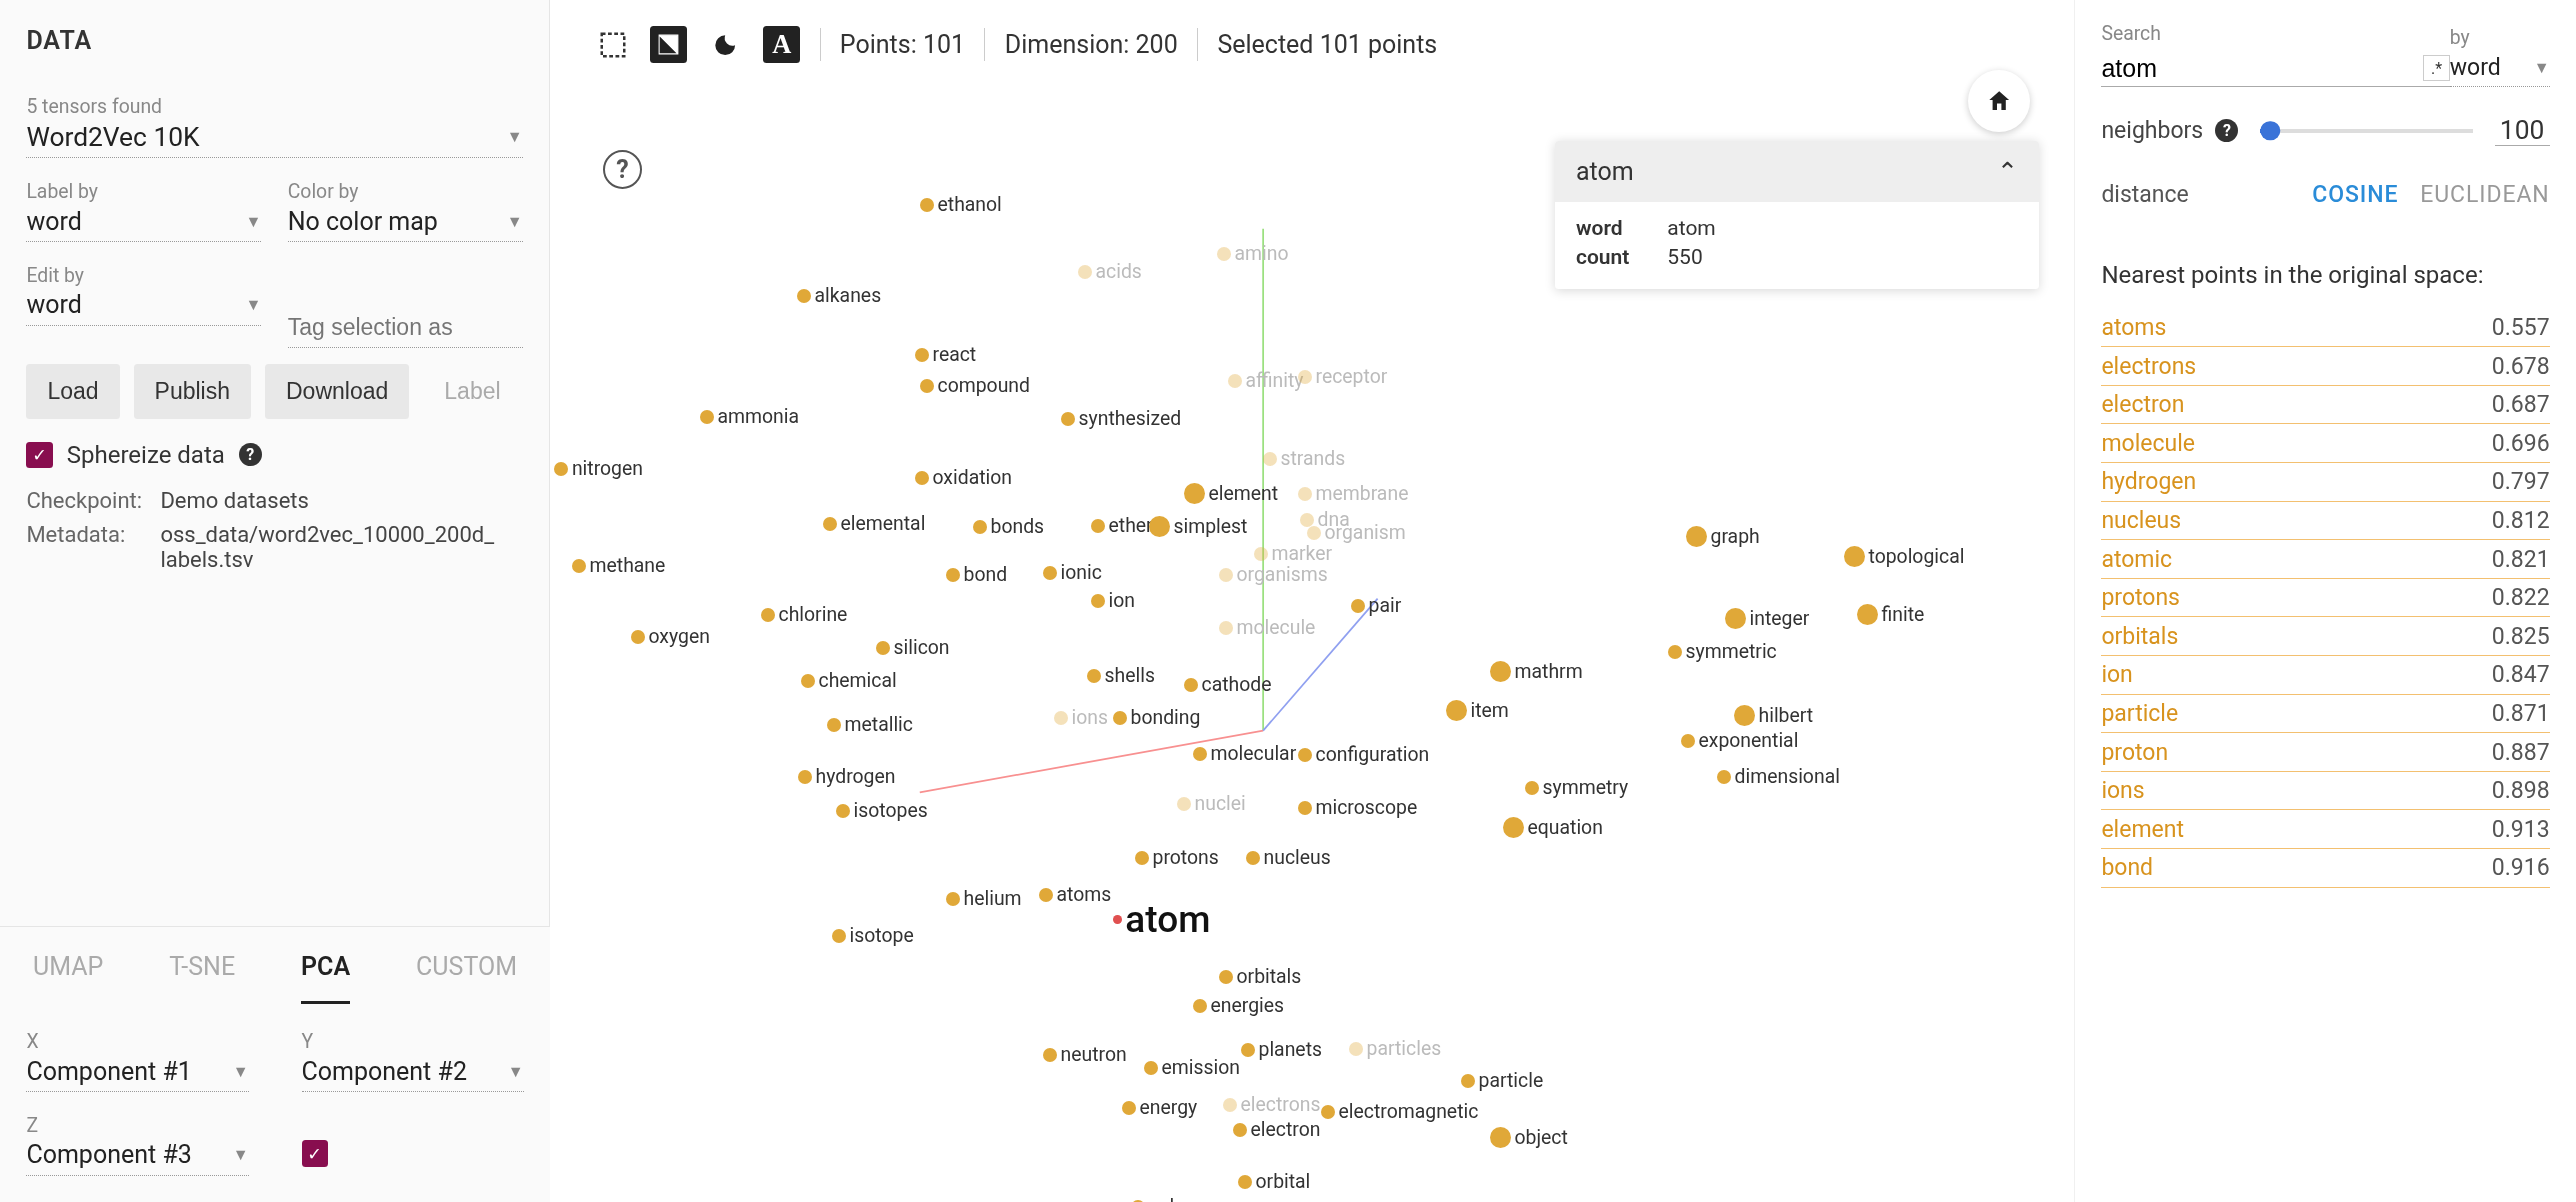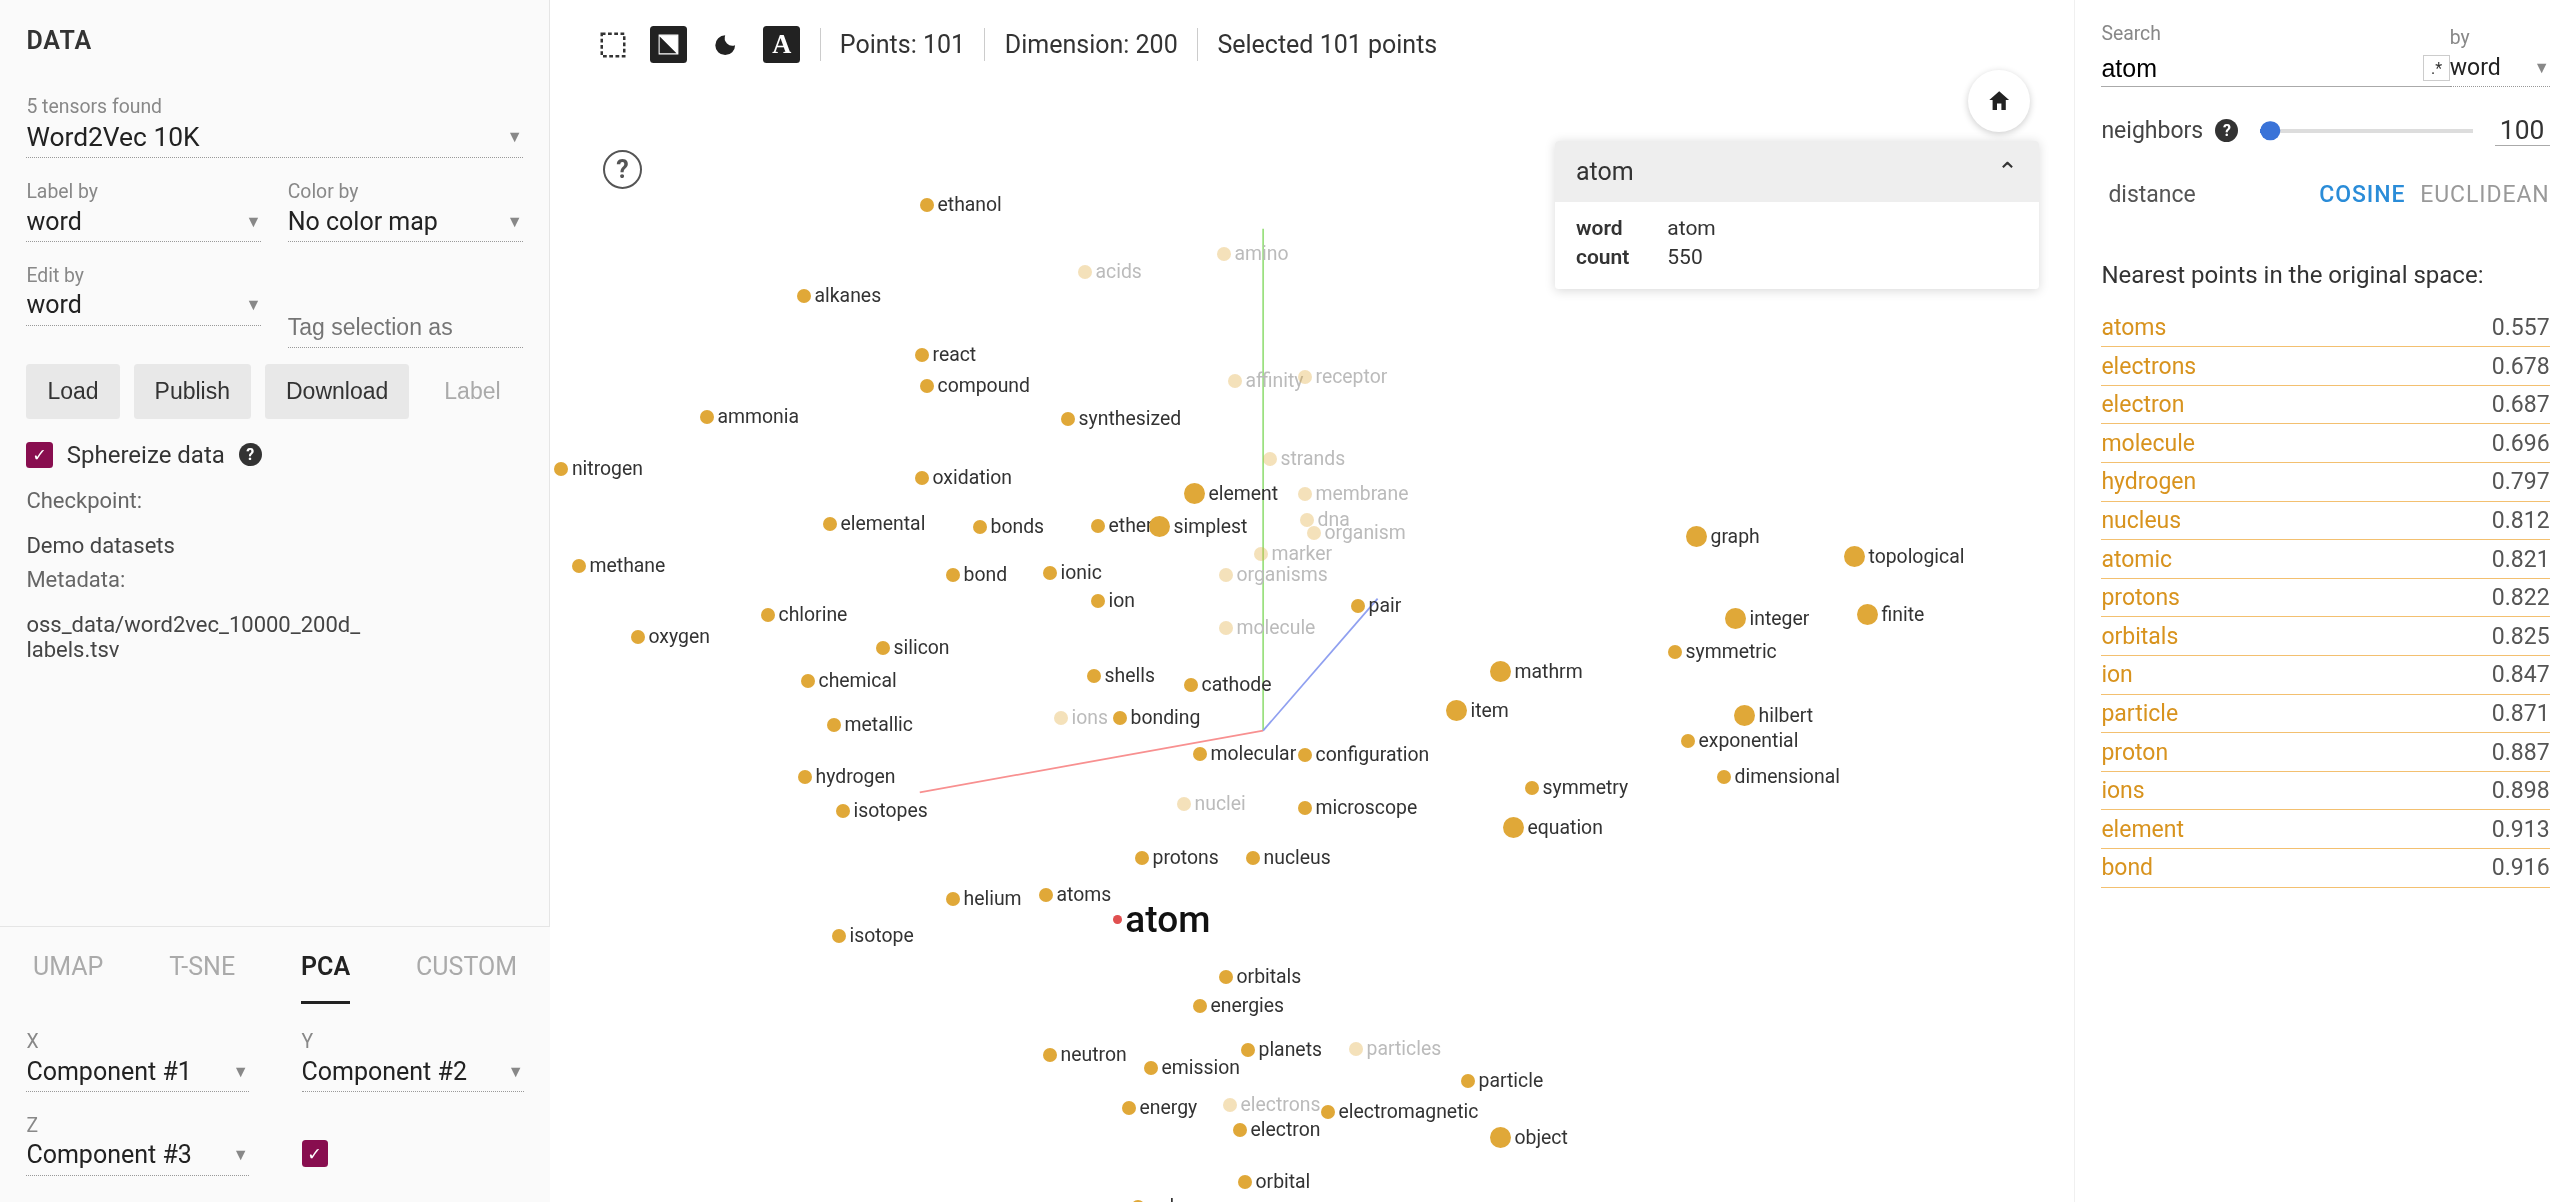--- a/index.html
+++ b/index.html
@@ -18,21 +18,21 @@
 .tri { color: #888; font-size: 16px; }
 .two-col { display: flex; gap: 26.4px; }
 .two-col > div { flex: 1; }
 .tag-input { border: none; border-bottom: 0.9px dotted #999; background: transparent; font-size: 23px; color: #888; width: 100%; padding-bottom: 5.3px; }
 .btn-row { display: flex; gap: 14px; margin-top: 16px; margin-bottom: 22px; align-items: center; }
 .btn { background: #e8e8e8; border: none; padding: 14px 21px; font-size: 23px; border-radius: 3.5px; cursor: pointer; color: #333; }
 .btn.ghost { background: transparent; color: #aaa; }
 .check-row { display: flex; align-items: center; gap: 14px; font-size: 24px; margin-bottom: 19.4px; }
 .checkbox { width: 26.4px; height: 26.4px; background: #880e4f; border-radius: 3.5px; display: flex; align-items: center; justify-content: center; color: #fff; font-size: 17.6px; }
 .help-circle { width: 23px; height: 23px; border-radius: 50%; background: #333; color: #fff; display: inline-flex; align-items: center; justify-content: center; font-size: 16px; font-weight: bold; }
-.meta-row { display: flex; gap: 20px; font-size: 22px; margin-bottom: 8.8px; flex-direction: column; }
+.meta-row { display: flex; gap: 2px; font-size: 22px; margin-bottom: 8.8px; }
 .meta-row .k { color: #666; width: 132px; }
 .meta-row .v { color: #444; }
 
 .proj-tabs { position: absolute; bottom: 0; left: 0; right: 0; background: #fafafa; border-top: 0.9px solid #e5e5e5; }
 .proj-tabs-row { display: flex; justify-content: space-around; padding: 25px 0 0 0; margin-bottom: 26.4px; }
 .proj-tab { font-size: 25px; color: #aaa; cursor: pointer; padding-bottom: 19.4px; }
 .proj-tab.active { color: #222; font-weight: 600; border-bottom: 3.5px solid #222; }
 .proj-controls { padding: 0 26.4px 26.4px 26.4px; }
 .proj-label { font-size: 19.4px; color: #888; margin-bottom: 3.5px; }
 
@@ -76,21 +76,21 @@
 .search-input { border: none; font-size: 25px; padding: 3.5px 0; flex: 1; outline: none; }
 .regex-btn { width: 26.4px; height: 26.4px; border: 0.9px solid #ccc; display: flex; align-items: center; justify-content: center; font-size: 16px; cursor: pointer; }
 
 .neighbors-row { display: flex; align-items: center; gap: 12.3px; margin-bottom: 35px; }
 .neigh-label { font-size: 23px; color: #444; }
 .slider-track { flex: 1; height: 3.5px; background: #ddd; position: relative; margin: 0 8.8px; }
 .slider-fill { position: absolute; left: 0; width: 5%; height: 100%; background: #3a73d8; }
 .slider-thumb { position: absolute; left: 5%; top: 50%; width: 19.4px; height: 19.4px; background: #3a73d8; border-radius: 50%; transform: translate(-50%, -50%); }
 .neigh-val { font-size: 26.4px; border-bottom: 0.9px solid #aaa; padding: 0 5.3px; min-width: 53px; text-align: right; }
 
-.dist-row { display: flex; align-items: flex-end; gap: 15px; margin-bottom: 53px; font-size: 23px; margin-left: 7px; }
+.dist-row { display: flex; align-items: flex-end; gap: 22px; margin-bottom: 53px; font-size: 23px; }
 .dist-label { color: #555; flex: 1; }
 .dist-opt { color: #999; cursor: pointer; letter-spacing: 0.9px; }
 .dist-opt.active { color: #2a8cd8; font-weight: 500; }
 
 .nearest-title { font-size: 24px; color: #333; margin-bottom: 19.4px; }
 .near-row { display: flex; justify-content: space-between; align-items: center; padding: 5.3px 0; border-bottom: 1.8px solid #f3c070; font-size: 23px; }
 .near-row .word { color: #d8931e; }
 .near-row .score { color: #555; }
 </style>
 </head>

